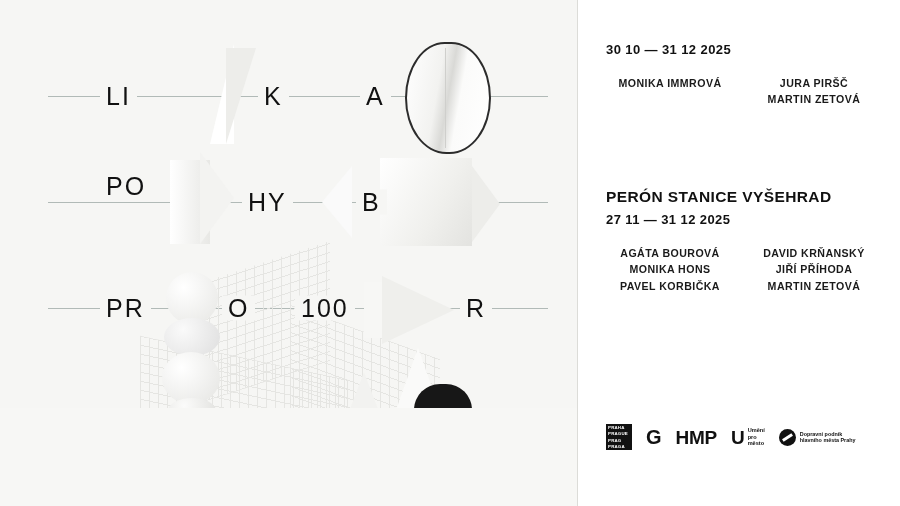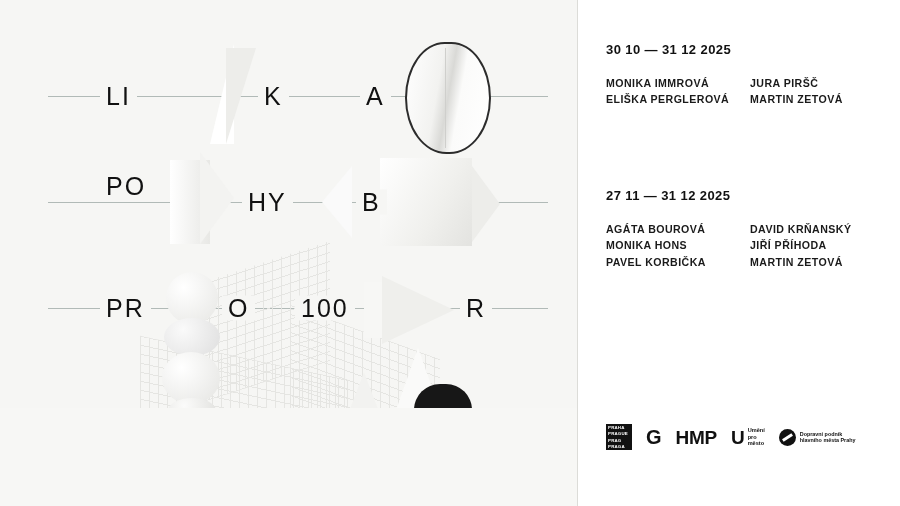--- a/index.html
+++ b/index.html
@@ -225,20 +225,21 @@
   .dates {
     font-size: 13px;
     font-weight: 700;
     letter-spacing: .4px;
     color: #111;
     margin: 0 0 18px 0;
   }
   .names {
     display: flex;
     gap: 16px;
+    text-align: center;
   }
   .names .col {
     width: 136px;
   }
   .names .col div {
     font-size: 10.6px;
     font-weight: 700;
     letter-spacing: .45px;
     line-height: 1.55;
     color: #1a1a1a;
@@ -383,30 +384,30 @@
 
   <div class="divider"></div>
 
   <div class="right-panel">
 
     <div class="block block-1">
       <div class="dates">30 10 — 31 12 2025</div>
       <div class="names">
         <div class="col">
           <div>MONIKA IMMROVÁ</div>
-          <div>ELIŠKA PERGLEROVÁ</div>
         </div>
         <div class="col">
           <div>JURA PIRŠČ</div>
           <div>MARTIN ZETOVÁ</div>
         </div>
       </div>
     </div>
 
     <div class="block block-2">
+      <div class="venue">PERÓN STANICE VYŠEHRAD</div>
       <div class="dates">27 11 — 31 12 2025</div>
       <div class="names">
         <div class="col">
           <div>AGÁTA BOUROVÁ</div>
           <div>MONIKA HONS</div>
           <div>PAVEL KORBIČKA</div>
         </div>
         <div class="col">
           <div>DAVID KRŇANSKÝ</div>
           <div>JIŘÍ PŘÍHODA</div>

